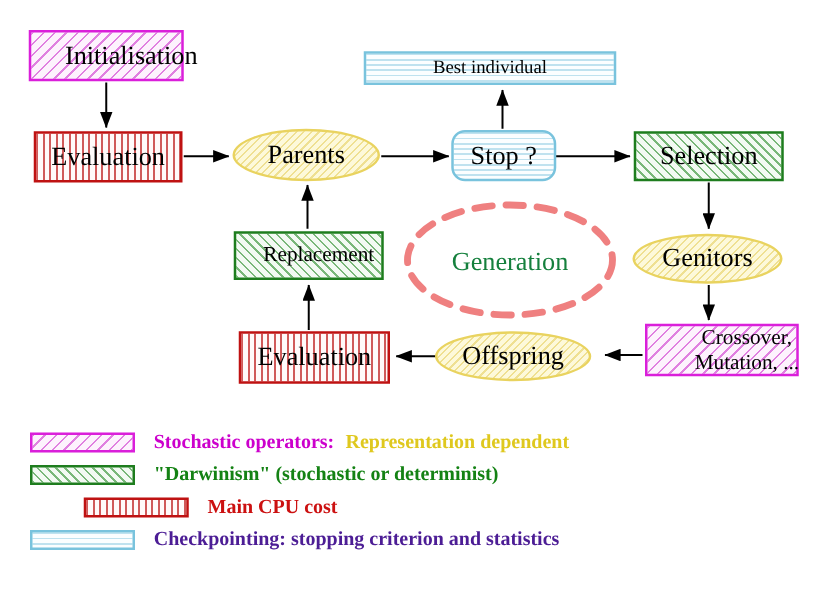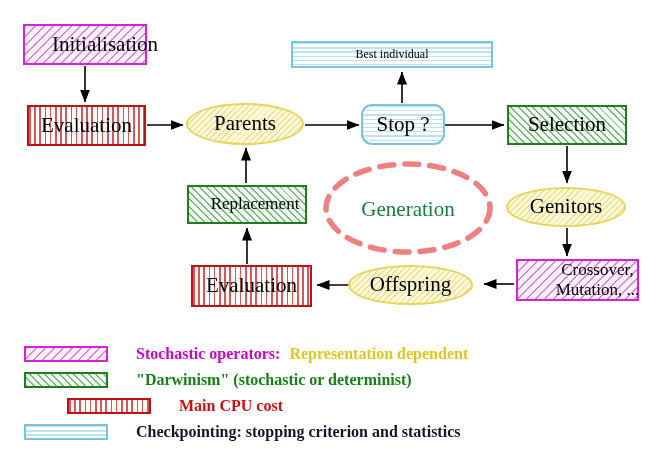--- a/index.html
+++ b/index.html
@@ -46,26 +46,26 @@
   }
 
   .legend-row {
     position:absolute; left:24px; display:flex; align-items:center;
     height:18px;
   }
   .legend-swatch {
     width:84px; height:16px; box-sizing:border-box; flex:0 0 auto;
     margin-right:15px;
   }
-  .legend-label { font-size:16px; font-weight:bold; white-space:nowrap;margin-left:13px; }
+  .legend-label { font-size:16px; font-weight:bold; white-space:nowrap; }
   .lbl-magenta { color:#cc00cc; }
   .lbl-gold    { color:#dfc81e; margin-left:9px; }
   .lbl-green   { color:#148214; }
   .lbl-red     { color:#cc1111; }
-  .lbl-cyan    { color:#0f172a;font-family:Liberation Serif, serif; }
+  .lbl-cyan    { color:#4c1d95;font-family:Liberation Serif, serif; }
 
   .two-line { line-height:1.18; font-size:17px; }
 </style>
 </head>
 <body>
 
 <div id="stage">
 
   <svg id="arrow-layer" viewBox="0 0 662 471" xmlns="http://www.w3.org/2000/svg">
     <defs>
@@ -86,21 +86,21 @@
     <line x1="247" y1="264" x2="247" y2="228" stroke="#000" stroke-width="1.6" marker-end="url(#ah)"></line>
     <line x1="246" y1="183" x2="246" y2="148" stroke="#000" stroke-width="1.6" marker-end="url(#ah)"></line>
   </svg>
 
   <div class="node hatch-magenta" style="left:23px;top:24px;width:124px;height:41px;">Initialisation</div>
 
   <div class="node vlines-red" style="left:27px;top:105px;width:119px;height:41px;">Evaluation</div>
 
   <div class="node ellipse-yellow" style="left:186px;top:103px;width:118px;height:42px;">Parents</div>
 
-  <div class="node hlines-cyan" style="left:291px;top:41px;width:202px;height:27px;font-size:12px;">Best individual</div>
+  <div class="node hlines-cyan" style="left:291px;top:41px;width:202px;height:27px;font-size:15px;">Best individual</div>
 
   <div class="node hlines-cyan rounded" style="left:361px;top:104px;width:84px;height:41px;">Stop ?</div>
 
   <div class="node hatch-green" style="left:507px;top:105px;width:120px;height:40px;">Selection</div>
 
   <div class="node ellipse-yellow" style="left:506px;top:187px;width:120px;height:40px;">Genitors</div>
 
   <div class="node hatch-magenta two-line" style="left:516px;top:259px;width:123px;height:42px;">
     <div>
       <div>Crossover,</div>

